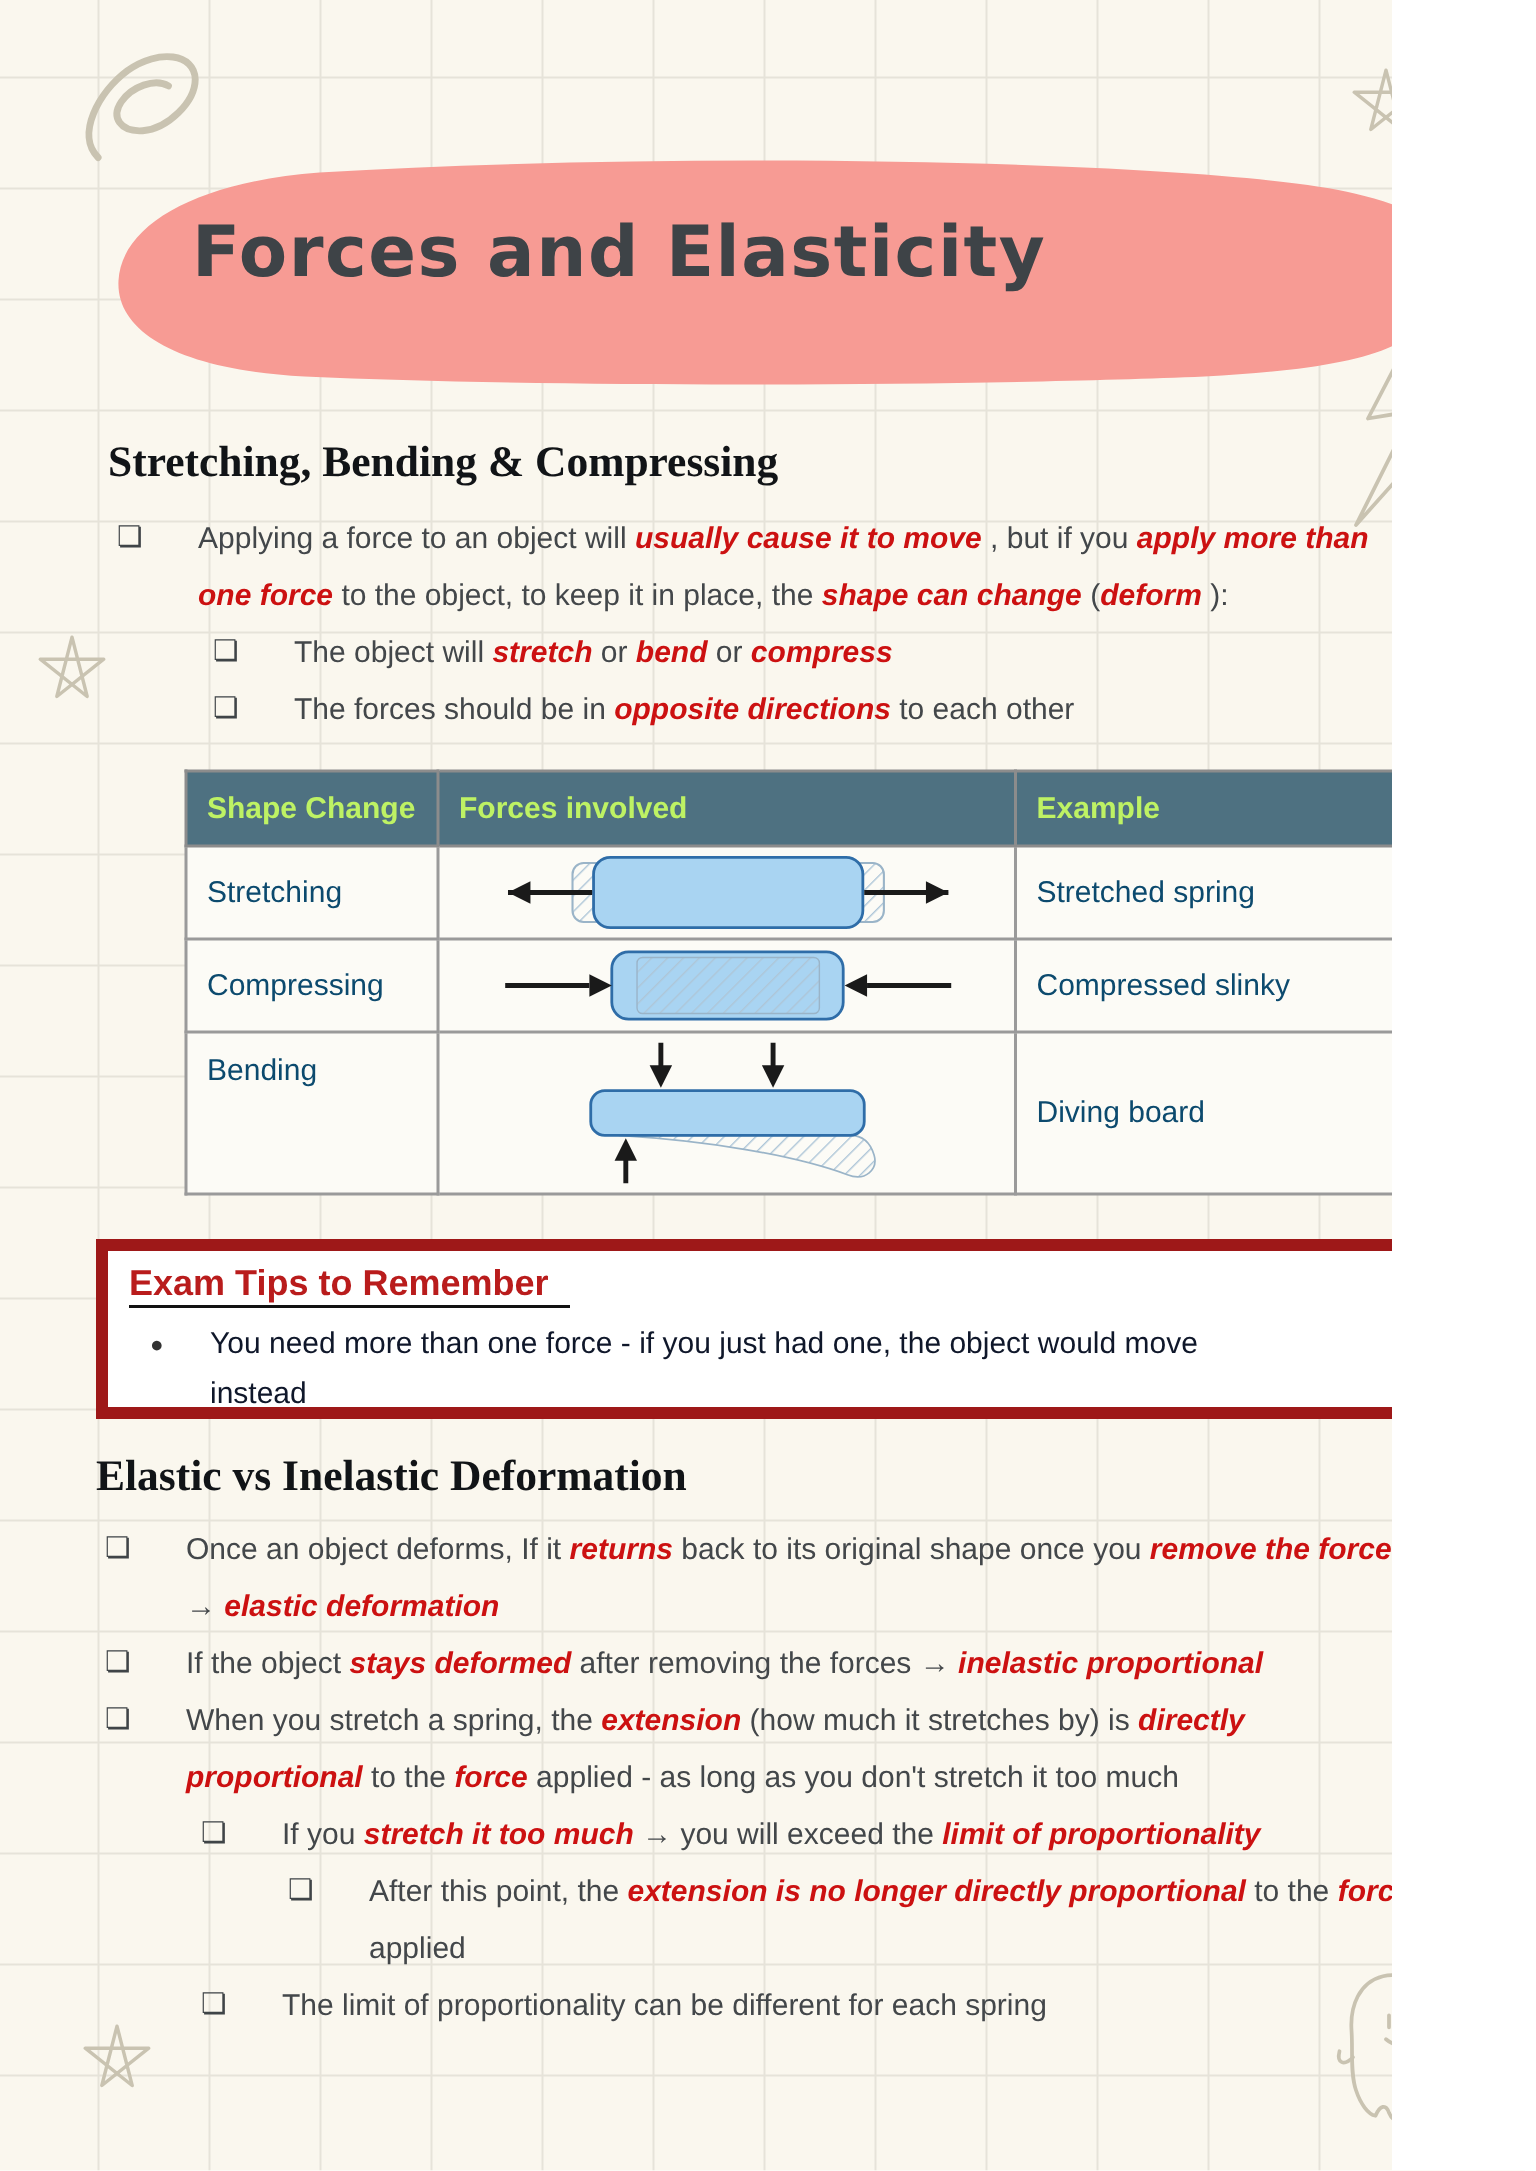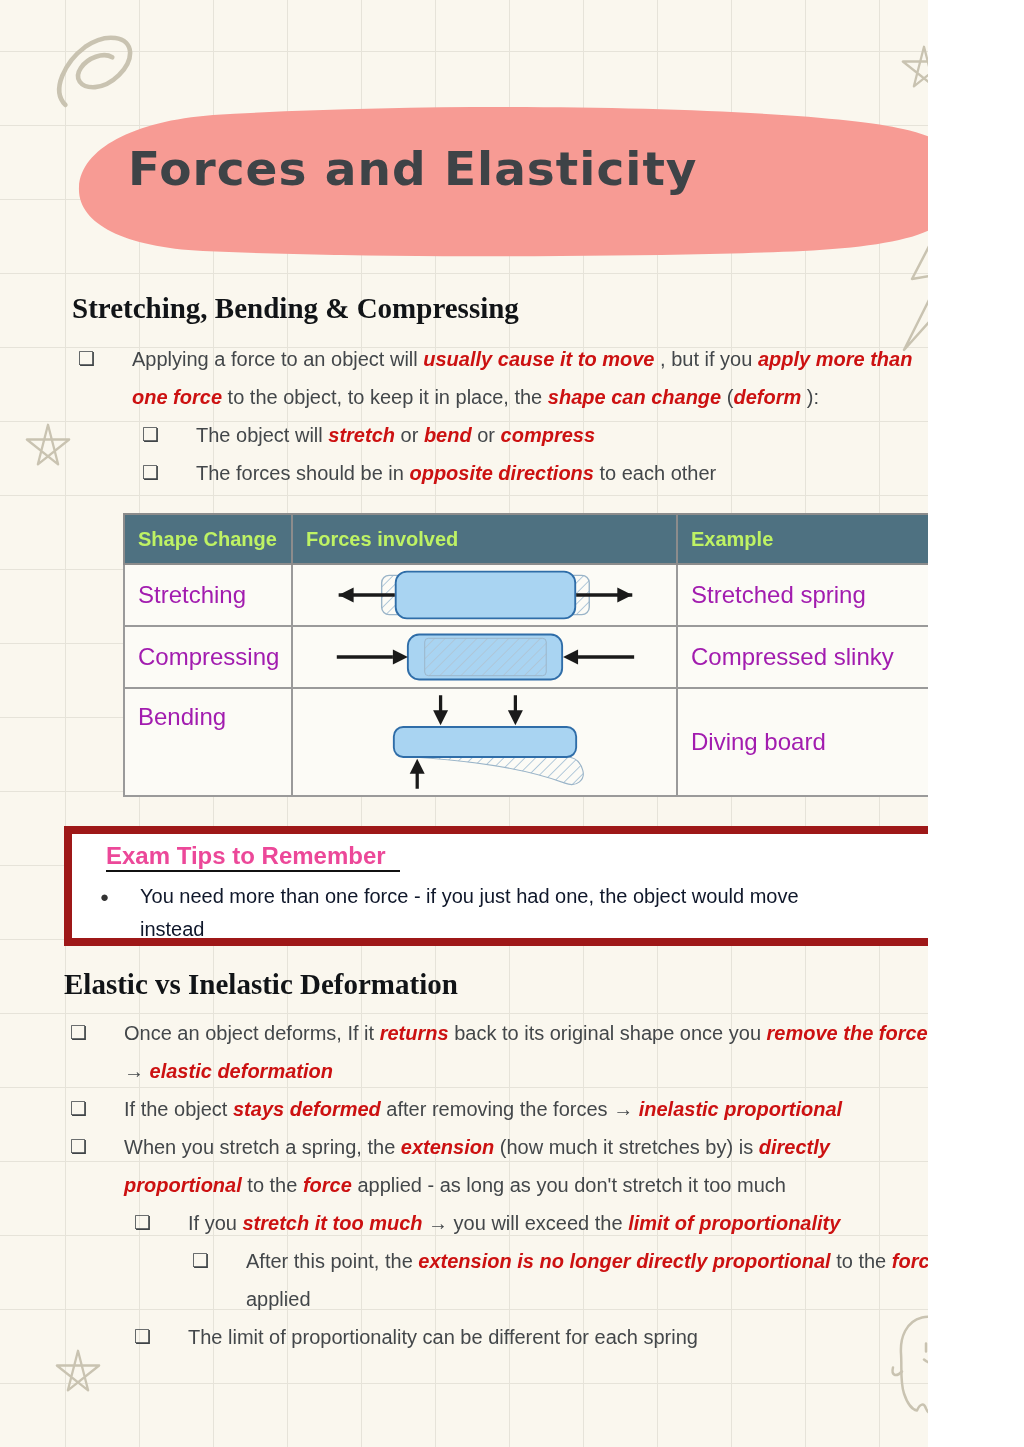--- a/index.html
+++ b/index.html
@@ -47,36 +47,36 @@
 
   table.shape-table {
     position:absolute; left:123px; top:513px; z-index:1;
     width:820px; border-collapse:collapse; table-layout:fixed;
   }
   .shape-table th {
     background:#4e7181; color:#bef264; font-size:20px; font-weight:700;
     text-align:left; padding:0 0 0 13px; height:50px; border:2px solid #8c8c8c;
   }
   .shape-table td {
-    background:#fcfbf6; font-size:24px; color:#a21caf;
+    background:#fcfbf6; font-size:20px; color:#0c4a6e;
     padding:0 0 0 13px; border:2px solid #9a9a9a; vertical-align:middle;
   }
   .col-shape { width:168px; } .col-forces { width:385px; } .col-example { width:267px; }
   .row-std td { height:62px; } .row-tall td { height:108px; }
   .diag-cell { text-align:center; padding:0 !important; }
   .diag-cell svg { display:block; margin:0 auto; }
 
   .exam-box {
     position:absolute; left:64px; top:826px; z-index:1;
     width:906px; height:120px; background:#ffffff;
     border:8px solid #9e1818;
   }
   .exam-heading {
     position:absolute; left:14px; top:8px;
-    font-size:24px; font-weight:700; color:#ec4899;margin-left:20px;
+    font-size:24px; font-weight:700; color:#b91c1c;
   }
   .exam-heading .u { border-bottom:2.5px solid #111; padding-right:14px; padding-bottom:1px; }
   .exam-bullet { position:absolute; left:28px; top:46px; display:flex; width:850px; }
   .exam-bullet .dot { flex:0 0 40px; font-size:15px; line-height:33px; color:#333; }
   .exam-bullet .btext { max-width:720px; font-size:20px; line-height:33px; color:#0f172a; }
 
   .page-number { position:absolute; left:953px; top:1345px; z-index:1; font-size:25px; color:#4b4f52; }
 </style>
 </head>
 <body>

